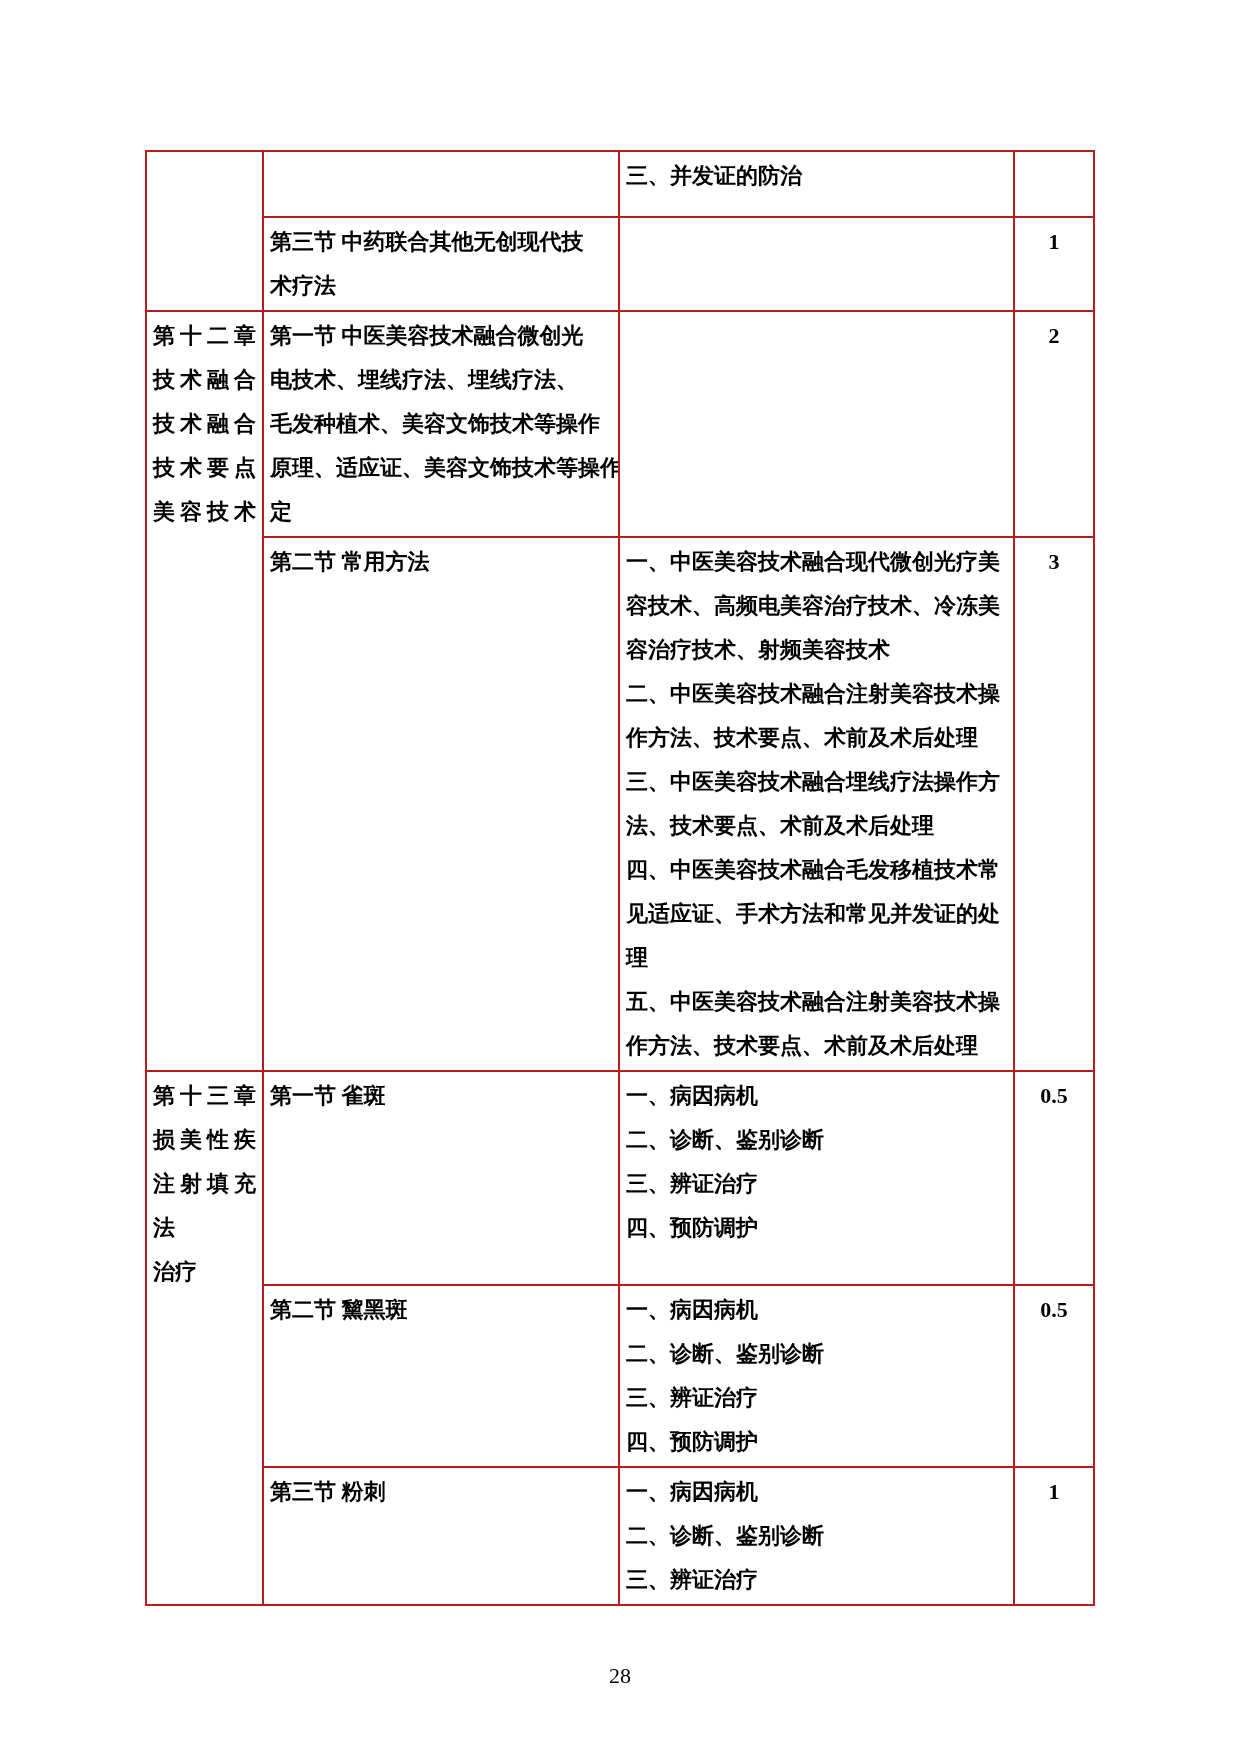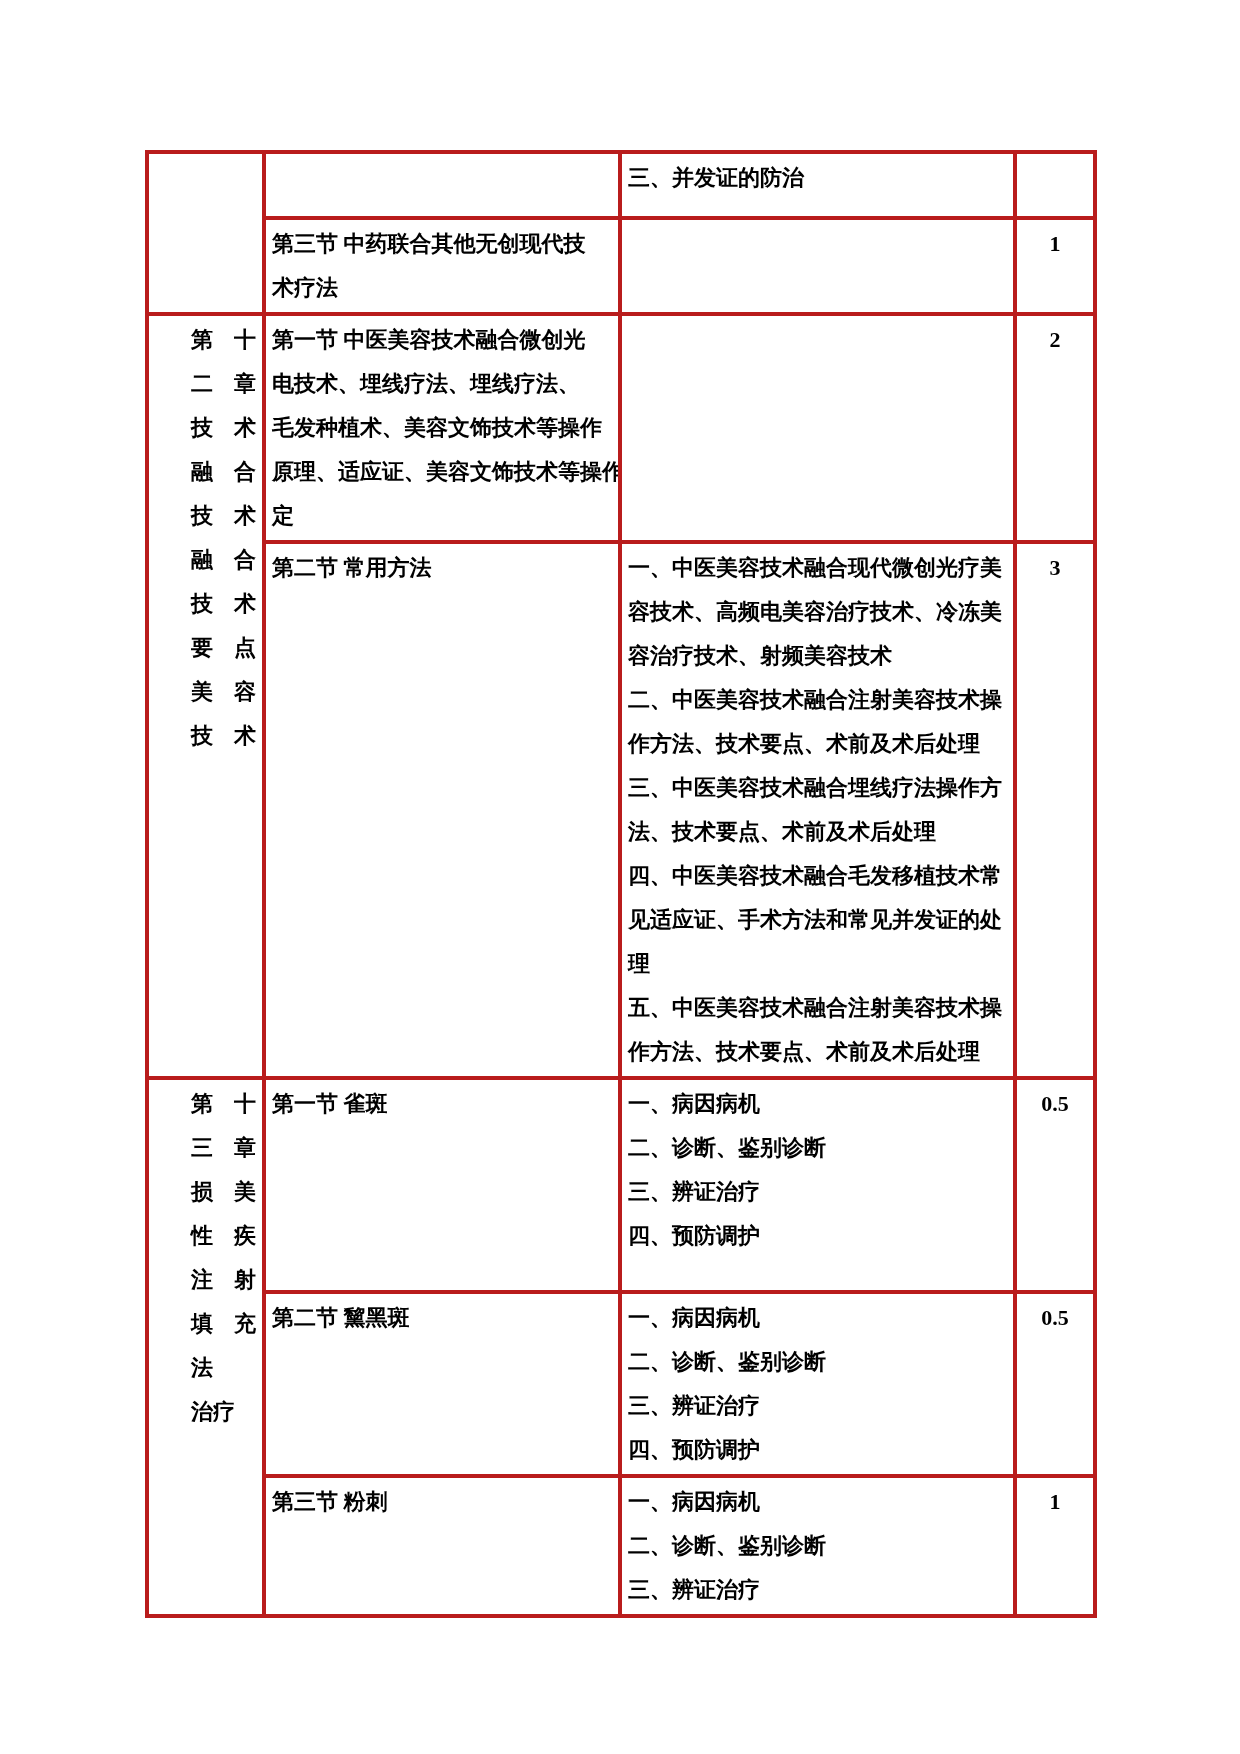--- a/index.html
+++ b/index.html
@@ -18,36 +18,35 @@
   }
   table.syllabus {
     position: absolute;
     left: 145px;
     top: 150px;
     width: 948px;
     border-collapse: collapse;
     table-layout: fixed;
   }
   td {
-    border: 4px solid #b91c1c;
+    border: 2px solid #b91c1c;
     vertical-align: top;
     padding: 2px 6px;
     overflow: hidden;
   }
   .ln {
     font-size: 22px;
     line-height: 44px;
     font-weight: bold;
     white-space: nowrap;
   }
   .chapter-cell .ln {
     text-align: justify;
     text-align-last: justify;
     white-space: normal;
-    margin-left: 36px;
   }
   .chapter-cell .ln.left-last {
     text-align-last: left;
   }
   .hours-cell {
     text-align: center;
   }
   .page-number {
     position: absolute;
     left: 0;
@@ -183,14 +182,15 @@
         <div class="ln">三、辨证治疗</div>
       </td>
       <td class="hours-cell">
         <div class="ln">1</div>
       </td>
     </tr>
 
   </tbody>
     </table>
 
+  <div class="page-number">28</div>
 
 </div>
 
 </body></html>

